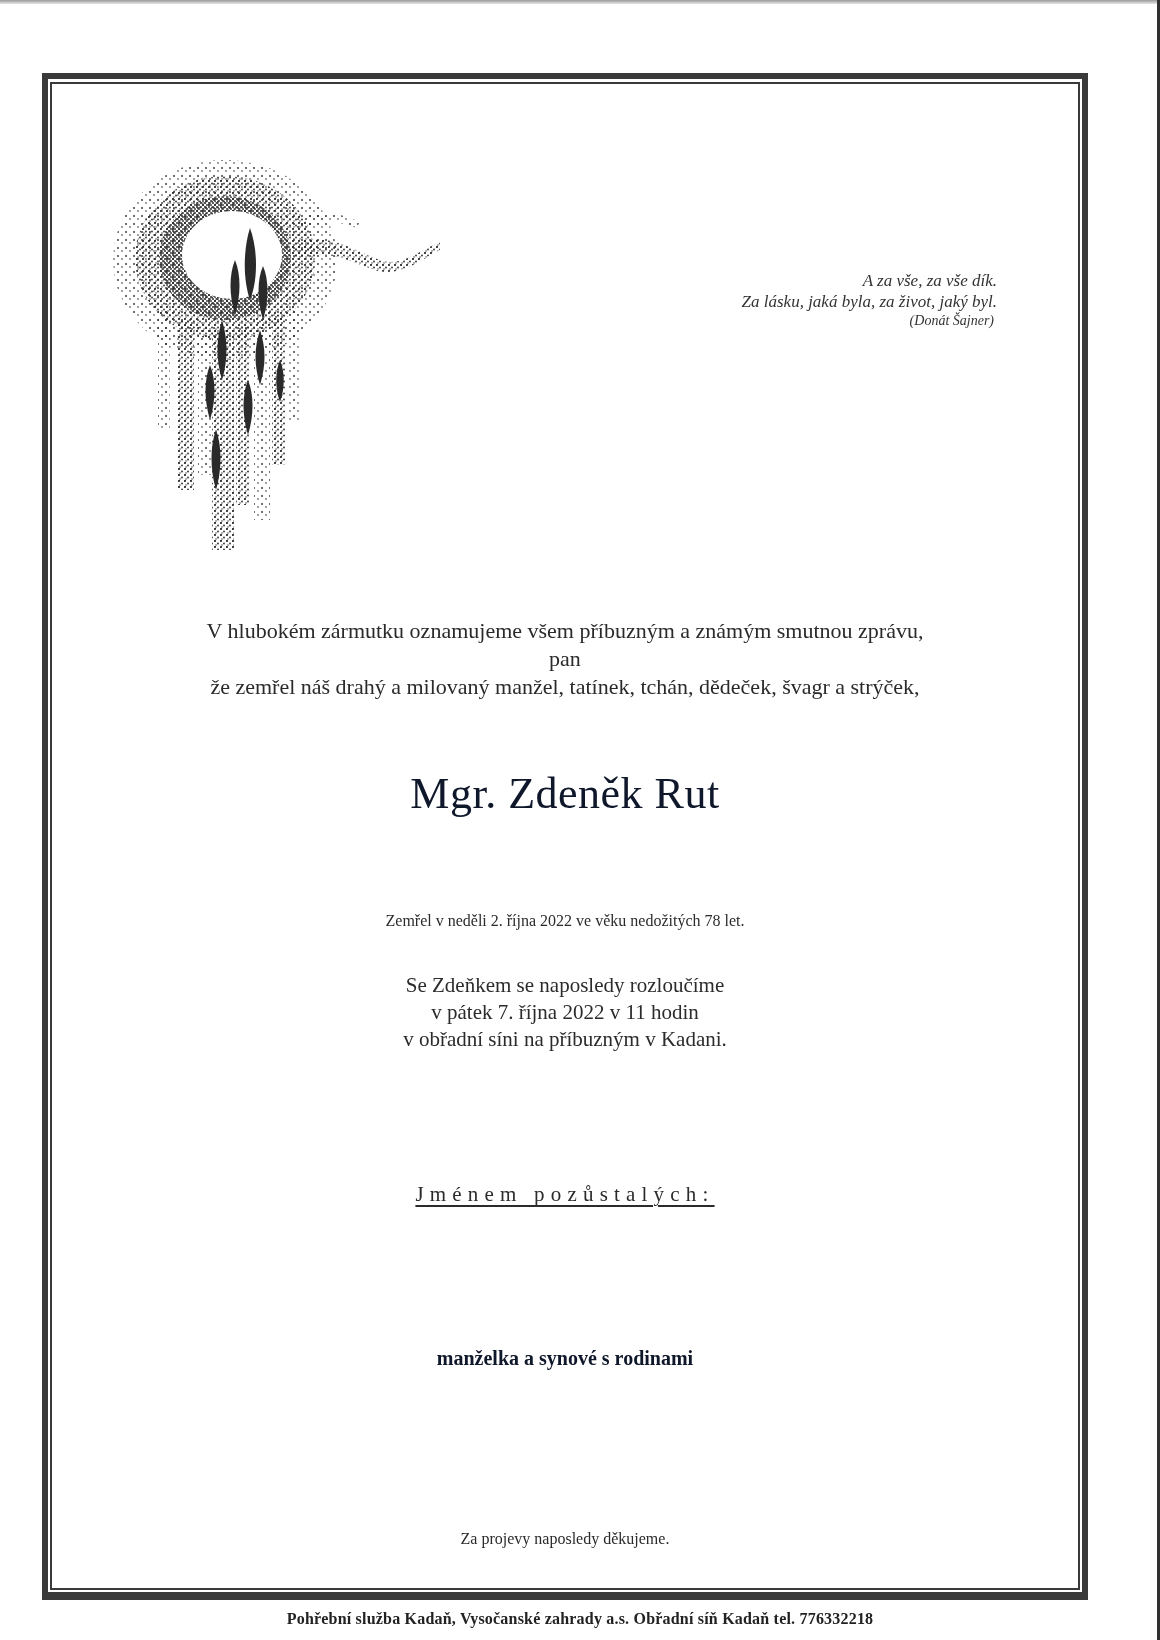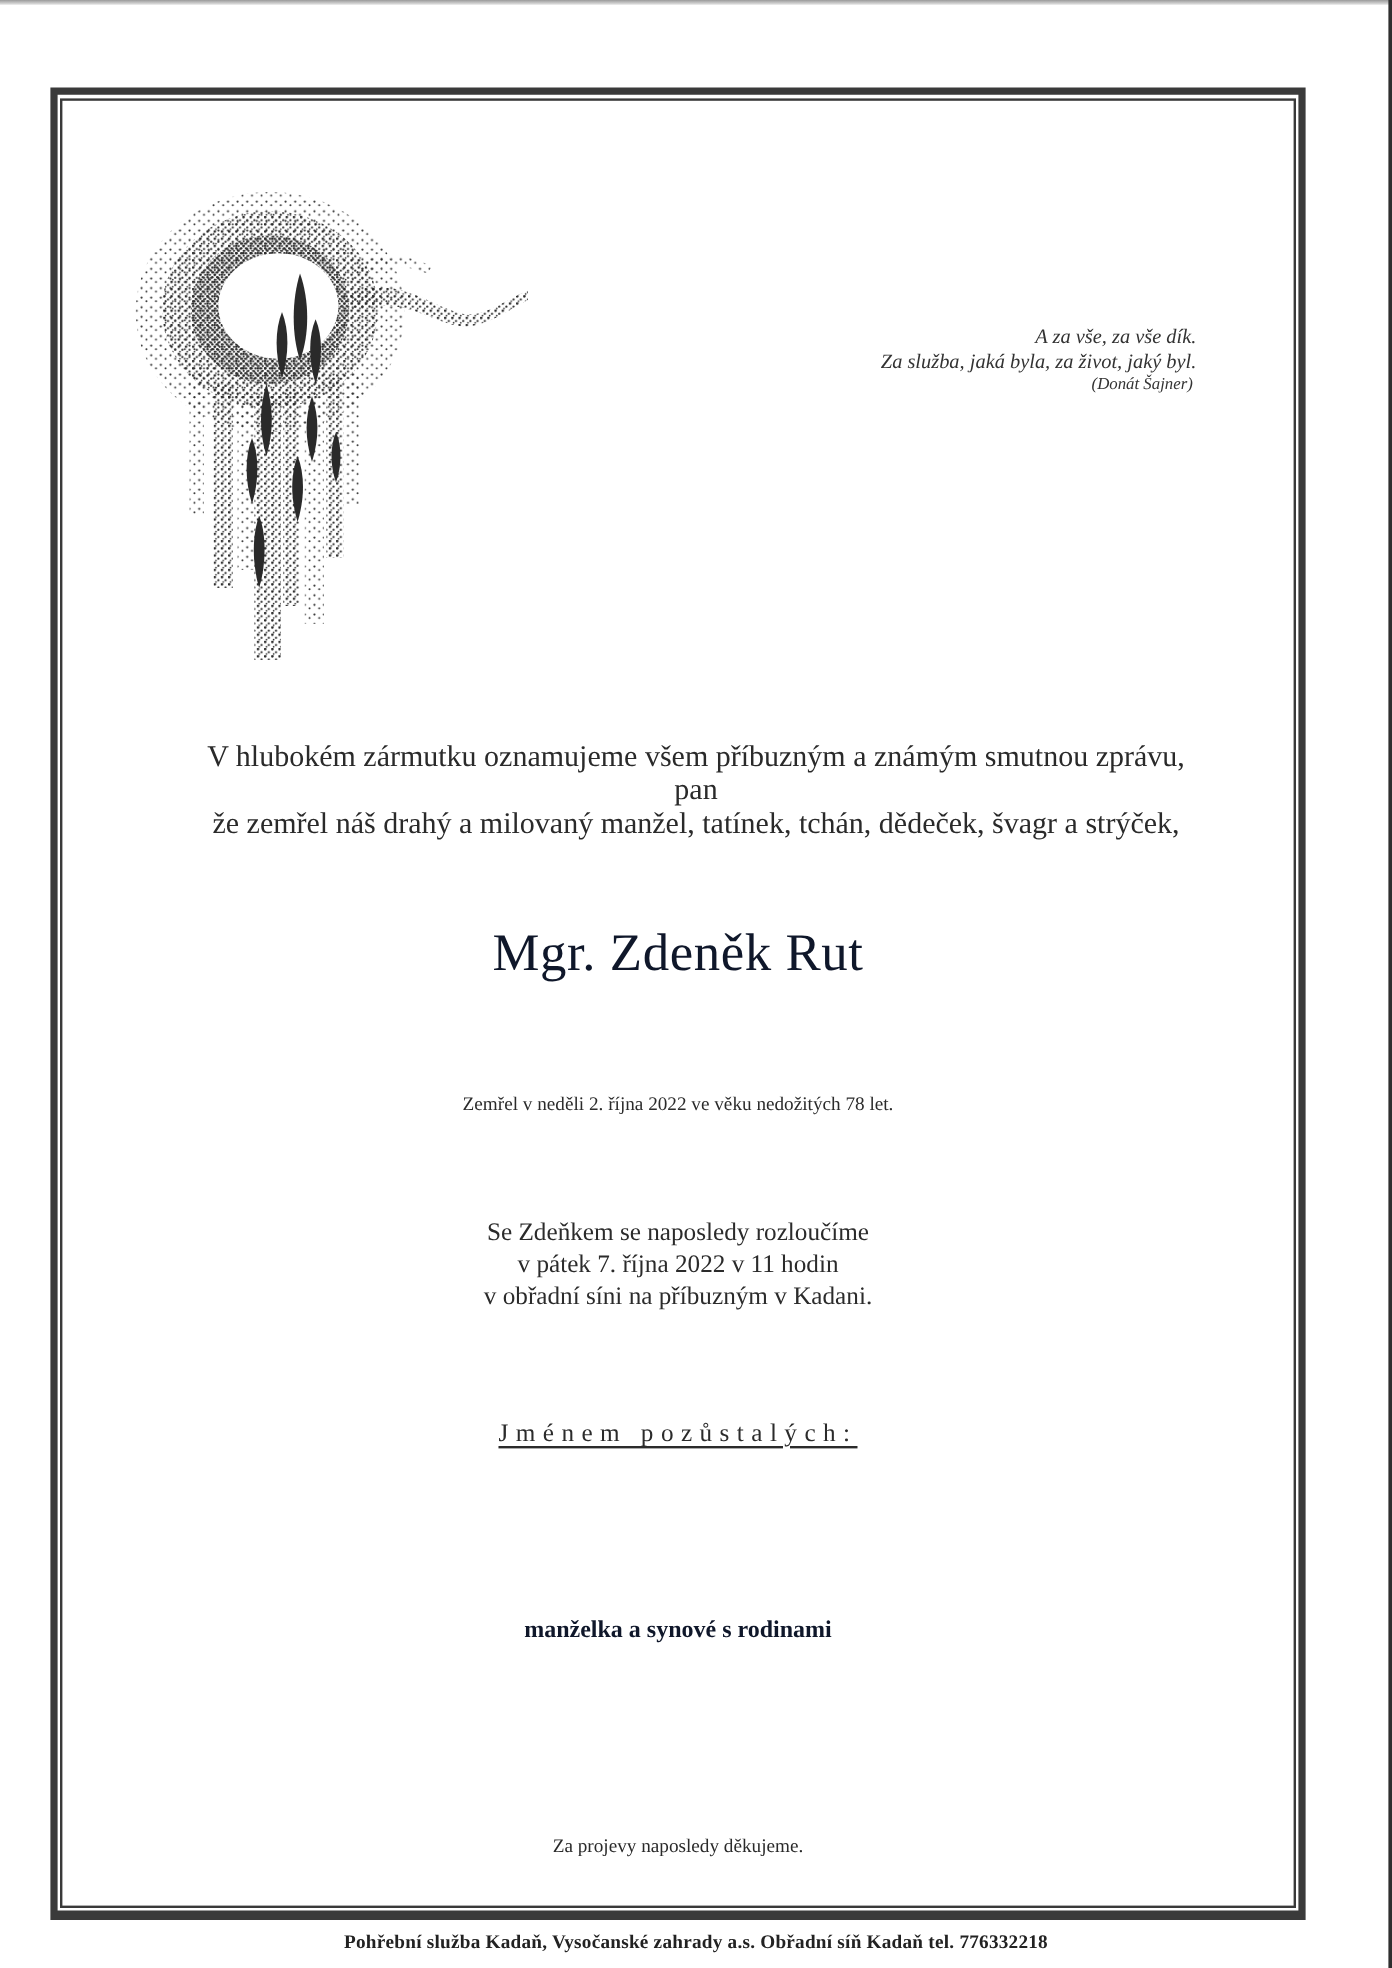--- a/index.html
+++ b/index.html
@@ -64,40 +64,39 @@
       margin-right: 3px;
     }
     .center-block {
       position: absolute;
       left: 50px;
       width: 1030px;
       text-align: center;
     }
     .intro {
       top: 617px;
-      font-size: 25px;
+      font-size: 22px;
       line-height: 28px;
       color: #2a2a2a;
-      padding-left: 15px;
     }
     .name {
       top: 758px;
       font-size: 44px;
       font-weight: normal;
       line-height: 72px;
       color: #0f172a;
       letter-spacing: 0.5px;
     }
     .death {
       top: 907px;
       font-size: 16px;
       line-height: 28px;
     }
     .funeral {
-      top: 1013px;
+      top: 972px;
       font-size: 21px;
       line-height: 27px;
     }
     .on-behalf {
       top: 1180px;
       font-size: 21px;
       line-height: 28px;
     }
     .on-behalf span {
       letter-spacing: 6.2px;
@@ -182,21 +181,21 @@
   <path d="M122 170 C128 190, 128 210, 122 230 C116 210, 116 190, 122 170 Z" fill="#2a2a2a"></path>
   <path d="M160 180 C166 198, 166 215, 160 235 C154 215, 154 198, 160 180 Z" fill="#2a2a2a"></path>
   <path d="M110 215 C116 230, 116 250, 110 270 C104 250, 104 230, 110 215 Z" fill="#2a2a2a"></path>
   <path d="M148 230 C154 245, 154 265, 148 285 C142 265, 142 245, 148 230 Z" fill="#2a2a2a"></path>
   <path d="M180 210 C185 222, 185 238, 180 252 C175 238, 175 222, 180 210 Z" fill="#2a2a2a"></path>
   <path d="M116 280 C122 295, 122 320, 116 340 C110 320, 110 295, 116 280 Z" fill="#2a2a2a"></path>
 </svg>
 
 <div class="quote">
   <span class="line">A za vše, za vše dík.</span>
-  <span class="line">Za služba, jaká byla, za život, jaký byl.</span>
+  <span class="line">Za lásku, jaká byla, za život, jaký byl.</span>
   <span class="line author">(Donát Šajner)</span>
 </div>
 
 <div class="center-block intro">
   <span class="line">V hlubokém zármutku oznamujeme všem příbuzným a známým smutnou zprávu,</span>
   <span class="line">pan</span>
   <span class="line">že zemřel náš drahý a milovaný manžel, tatínek, tchán, dědeček, švagr a strýček,</span>
 </div>
 
 <div class="center-block name">Mgr. Zdeněk Rut</div>

